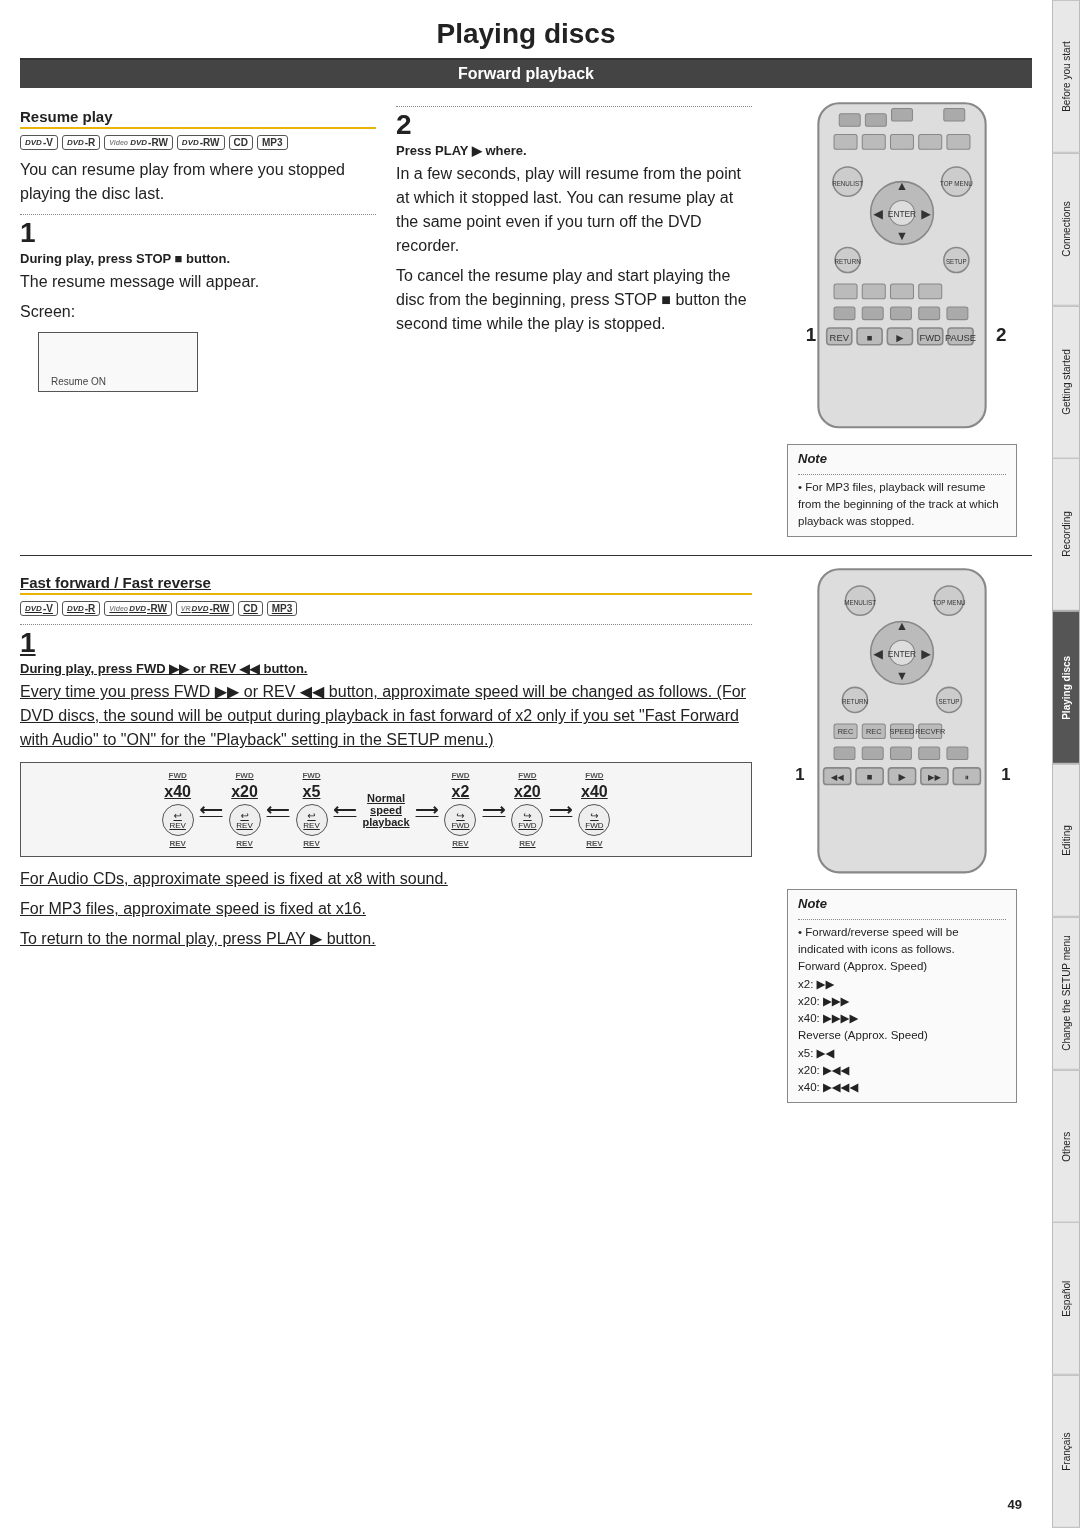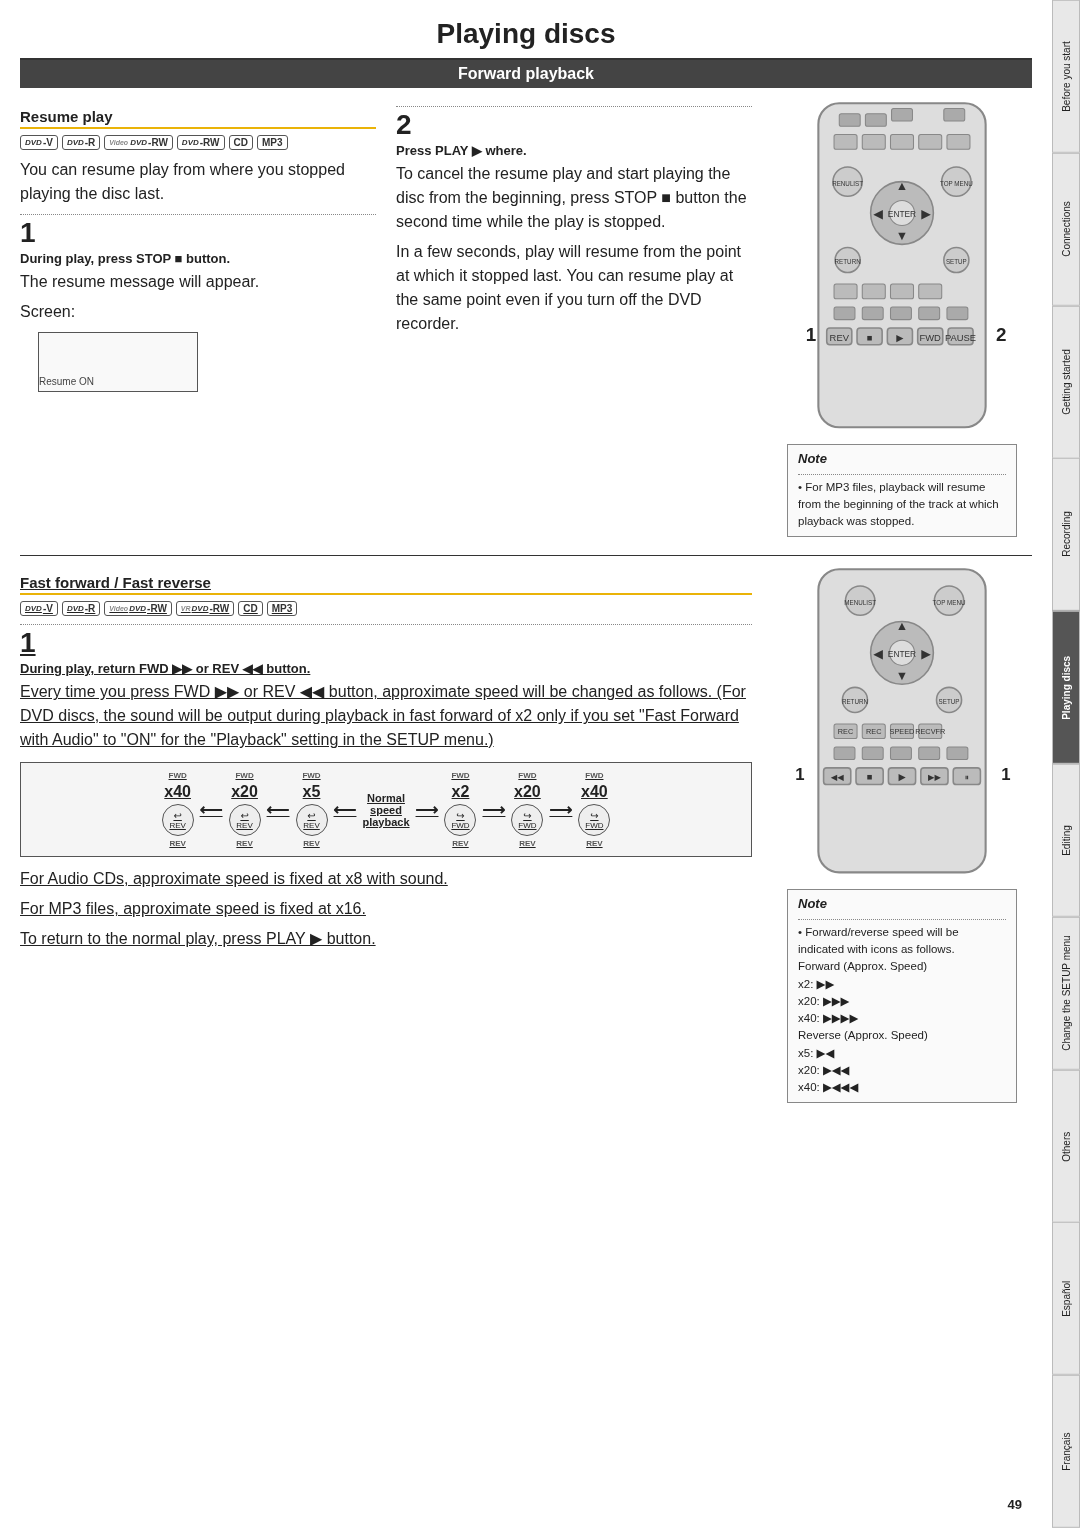--- a/index.html
+++ b/index.html
@@ -151,21 +151,21 @@
     }
 
     
     .screen-mockup {
       border: 1.5px solid #555;
       width: 160px;
       height: 60px;
       margin: 8px 0 8px 18px;
       display: flex;
       align-items: flex-end;
-      padding: 4px 0;
+      padding: 4px 12px;
       background: #f9f9f9;
     }
     .screen-label {
       font-size: 10px;
       color: #444;
     }
 
     
     .note-box {
       border: 1.5px solid #888;
@@ -322,22 +322,22 @@
       <div class="screen-mockup">
         <span class="screen-label">Resume ON</span>
       </div>
     </div>
 
     <div class="col-left" style="flex:1;">
 
       <hr class="dotted-line">
       <div class="step-num">2</div>
       <p class="instruction-bold">Press PLAY ▶ where.</p>
+      <p class="body-text">In a few seconds, play will resume from the point at which it stopped last. You can resume play at the same point even if you turn off the DVD recorder.</p>
       <p class="body-text">To cancel the resume play and start playing the disc from the beginning, press STOP ■ button the second time while the play is stopped.</p>
-      <p class="body-text">In a few seconds, play will resume from the point at which it stopped last. You can resume play at the same point even if you turn off the DVD recorder.</p>
     </div>
 
     <div class="col-right">
 
       <div class="remote-container">
         <svg class="remote-svg" viewBox="0 0 220 320" xmlns="http://www.w3.org/2000/svg">
 
           <rect x="30" y="5" width="160" height="310" rx="20" ry="20" fill="#ddd" stroke="#888" stroke-width="2"></rect>
 
           <rect x="50" y="15" width="20" height="12" rx="2" fill="#aaa" stroke="#888" stroke-width="1"></rect>
@@ -435,21 +435,21 @@
         <span class="disc-badge">
           <span style="font-weight:bold;font-size:10px;">CD</span>
         </span>
         <span class="disc-badge">
           <span style="font-weight:bold;font-size:10px;">MP3</span>
         </span>
       </div>
 
       <hr class="dotted-line">
       <div class="step-num">1</div>
-      <p class="instruction-bold">During play, return FWD ▶▶ or REV ◀◀ button.</p>
+      <p class="instruction-bold">During play, press FWD ▶▶ or REV ◀◀ button.</p>
       <p class="body-text">Every time you press FWD ▶▶ or REV ◀◀ button, approximate speed will be changed as follows. (For DVD discs, the sound will be output during playback in fast forward of x2 only if you set "Fast Forward with Audio" to "ON" for the "Playback" setting in the SETUP menu.)</p>
 
       <div class="speed-diagram">
 
         <div class="speed-item">
           <div class="fwd-rev-label">FWD</div>
           <div class="speed-label">x40</div>
           <div class="speed-btn">
             <div class="speed-btn-inner">
               <span class="speed-arrow">↩</span>

